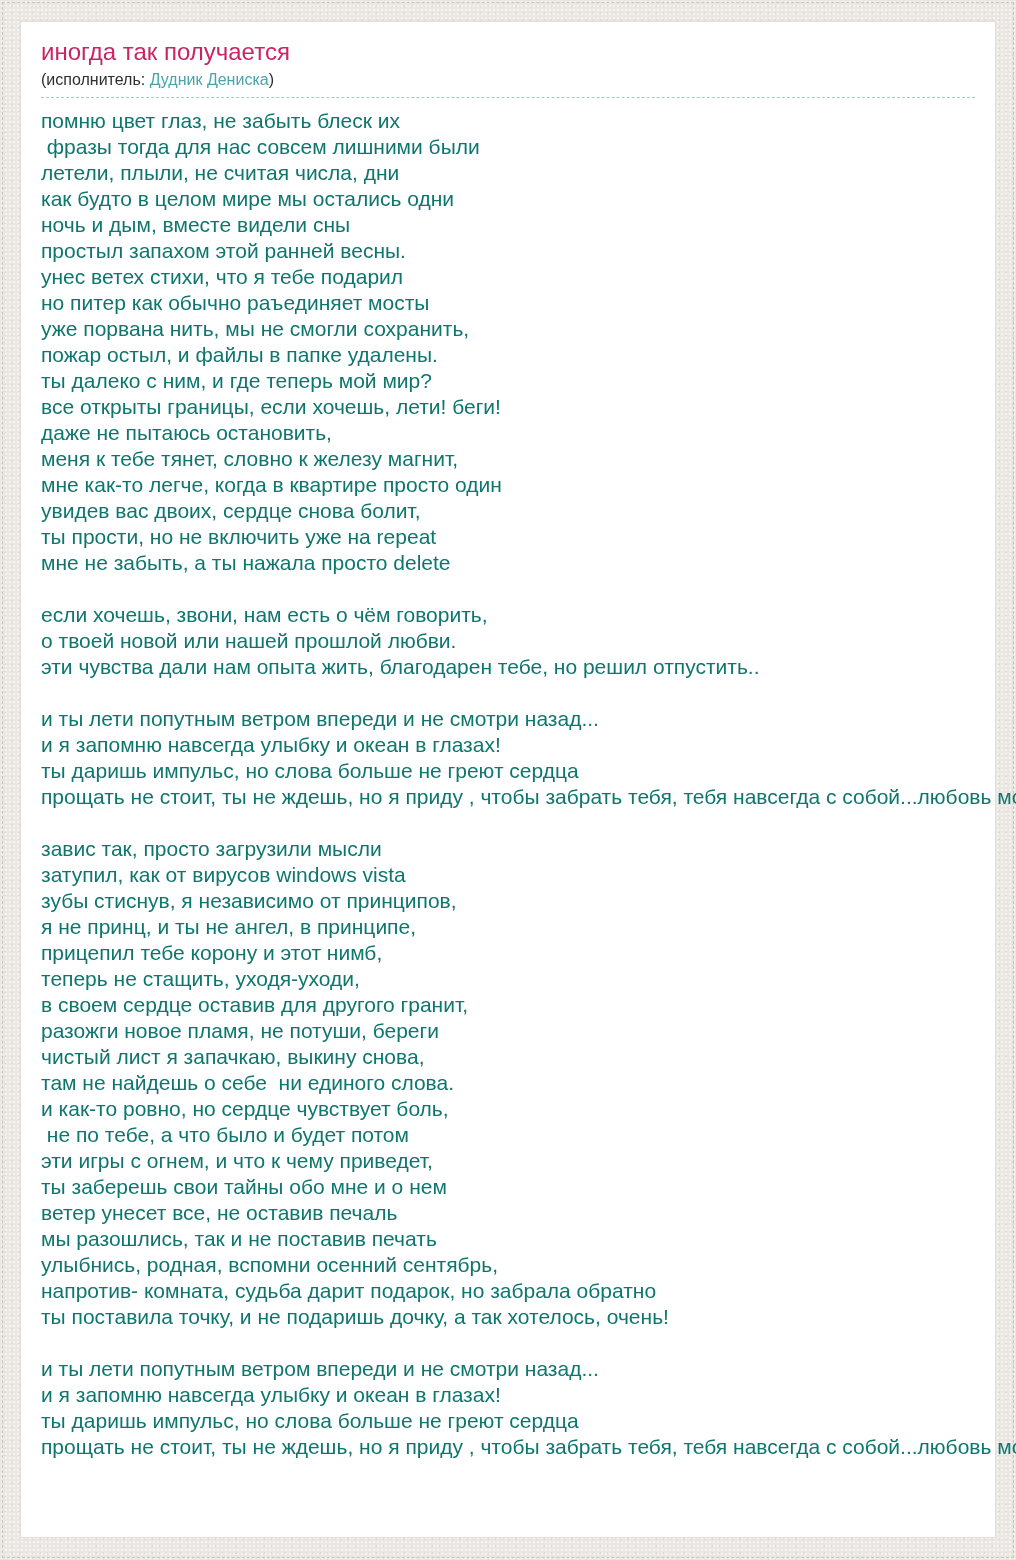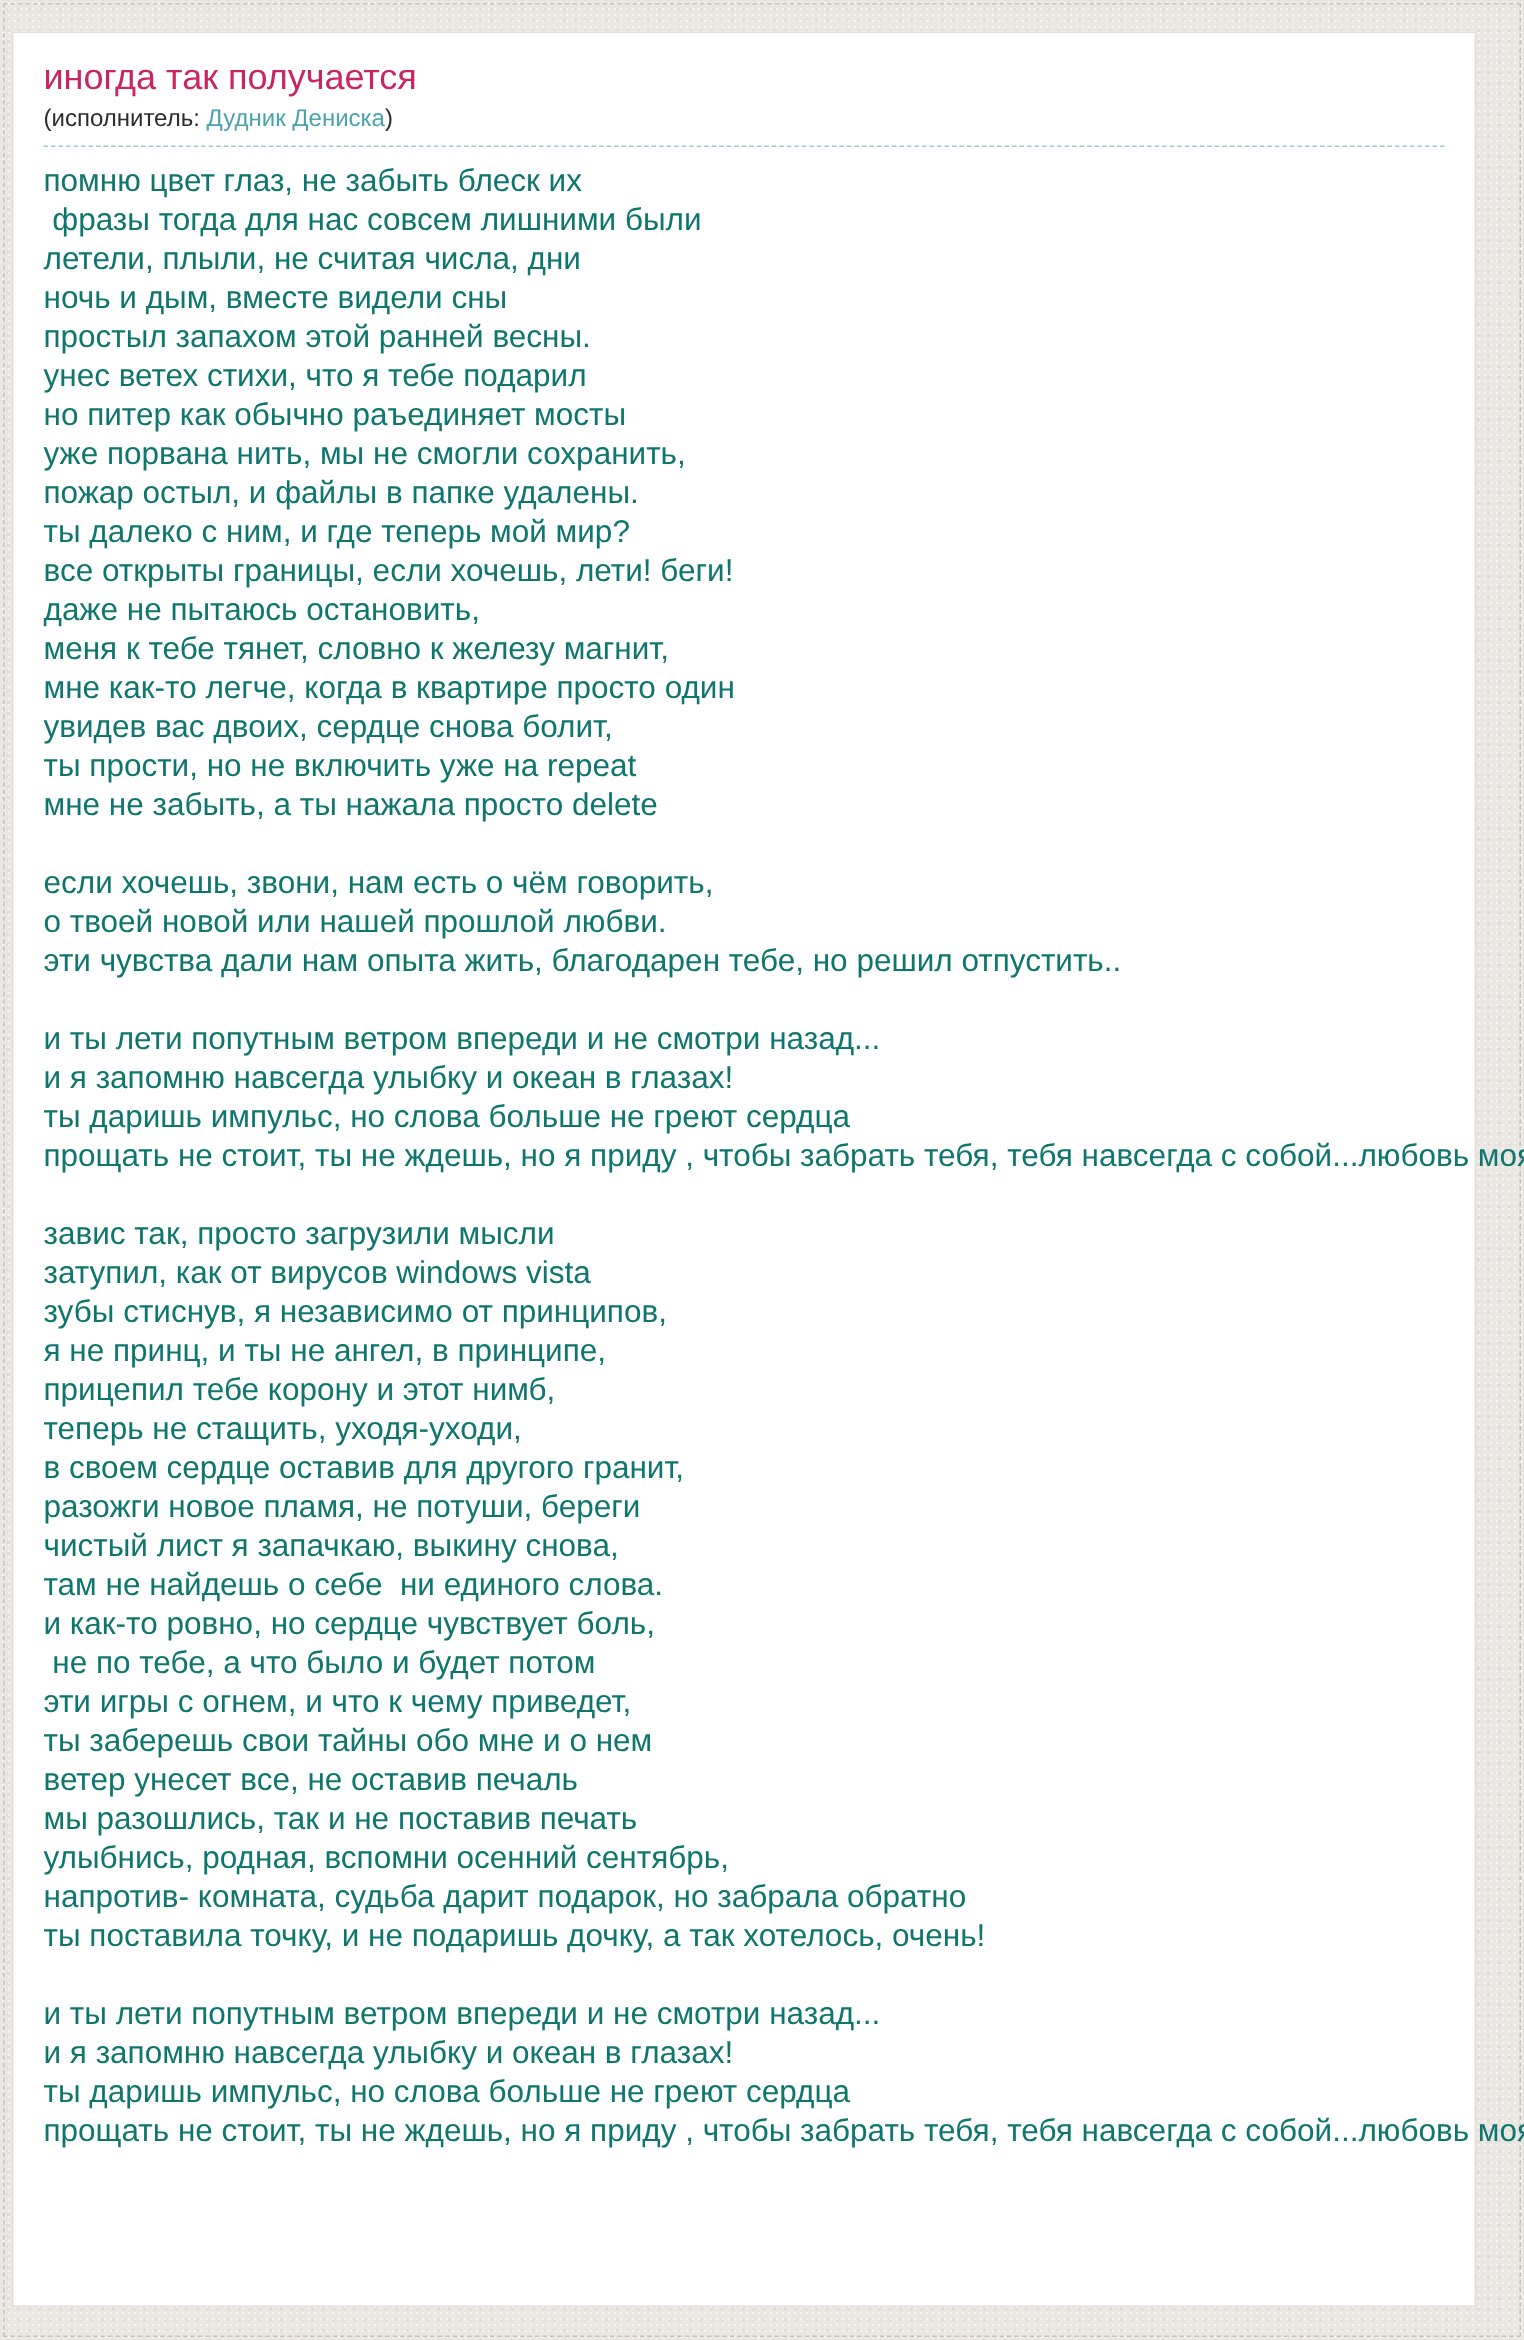--- a/index.html
+++ b/index.html
@@ -18,21 +18,21 @@
     background-position: 0 0, 2px 3px;
   }
   .page-frame {
     position: absolute;
     inset: 2px;
     border: 1px dashed #c9c2bb;
     pointer-events: none;
   }
   .card {
     position: absolute;
-    left: 8px;
+    left: 20px;
     top: 21px;
     width: 976px;
     height: 1517px;
     background: #ffffff;
     border: 1px solid #e3dfda;
   }
   .card-inner {
     padding: 16px 20px 0 20px;
   }
   .song-header {
@@ -83,20 +83,21 @@
       <h1 class="song-title">иногда так получается</h1>
       <div class="artist-line">
         <span>(исполнитель: </span><a class="artist-link">Дудник Дениска</a><span>)</span>
       </div>
     </div>
 
     <div class="lyrics">
         <div class="lyric-line">помню цвет глаз, не забыть блеск их</div>
         <div class="lyric-line"> фразы тогда для нас совсем лишними были</div>
         <div class="lyric-line">летели, плыли, не считая числа, дни</div>
+        <div class="lyric-line">как будто в целом мире мы остались одни</div>
         <div class="lyric-line">ночь и дым, вместе видели сны</div>
         <div class="lyric-line">простыл запахом этой ранней весны.</div>
         <div class="lyric-line">унес ветех стихи, что я тебе подарил</div>
         <div class="lyric-line">но питер как обычно раъединяет мосты</div>
         <div class="lyric-line">уже порвана нить, мы не смогли сохранить,</div>
         <div class="lyric-line">пожар остыл, и файлы в папке удалены.</div>
         <div class="lyric-line">ты далеко с ним, и где теперь мой мир?</div>
         <div class="lyric-line">все открыты границы, если хочешь, лети! беги!</div>
         <div class="lyric-line">даже не пытаюсь остановить,</div>
         <div class="lyric-line">меня к тебе тянет, словно к железу магнит,</div>

